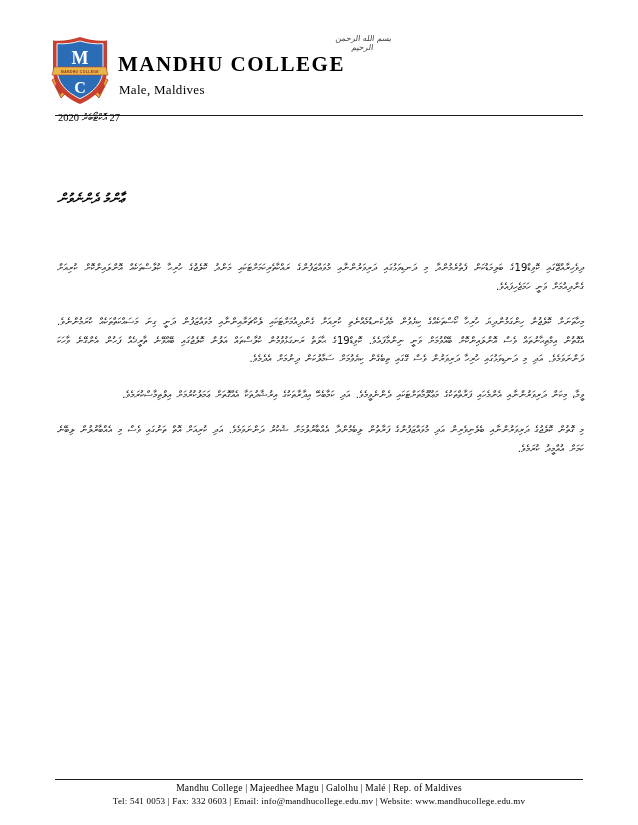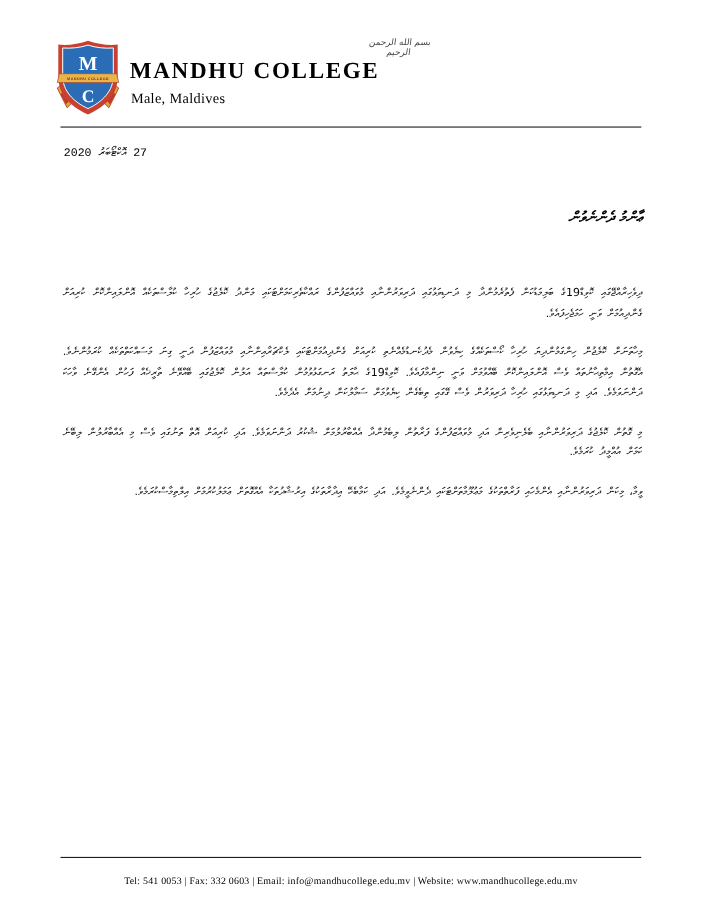--- a/index.html
+++ b/index.html
@@ -27,30 +27,30 @@
     position:absolute;left:328px;top:34px;width:70px;
     font-family:"DejaVu Sans", sans-serif;
     font-size:8px;color:#444;text-align:center;line-height:9px;
     transform:skewX(-8deg);
   }
   .rule-top{
     position:absolute;left:55px;top:115px;width:528px;
     border-top:1.6px solid #1c1c1c;
   }
   .date-line{
-    position:absolute;left:58px;top:134px;
+    position:absolute;left:58px;top:112px;
     direction:rtl;unicode-bidi:plaintext;
-    font-family:Liberation Mono, monospace;
+    font-family:Liberation Serif, serif;
     font-size:10.5px;color:#000;
   }
 
   
   .content{position:absolute;left:57px;top:190px;width:527px;}
   .doc-title{
-    text-align:right;
+    text-align:left;
     font-family:"DejaVu Sans", sans-serif;
     font-size:13.5px;font-weight:bold;font-style:italic;
     margin:0 0 52px 0;color:#000;
     direction:rtl;
   }
   .para{
     direction:rtl;
     text-align:justify;
     text-align-last:right;
     font-family:"DejaVu Sans", sans-serif;
@@ -103,20 +103,21 @@
   <div class="college-loc">Male, Maldives</div>
   <div class="bismillah">بسم الله الرحمن الرحيم</div>
 
   <div class="rule-top"></div>
   <div class="date-line">27 އޮކްޓޯބަރު 2020</div>
 
   <div class="content">
     <div class="doc-title">ޢާންމު ދެންނެވުން</div>
     <p class="para">ދިވެހިރާއްޖޭގައި ކޮވިޑް19ގެ ބަލިމަޑުކަން ފެތުރެމުންދާ މި ދަނޑިވަޅުގައި ދަރިވަރުންނާއި މުވައްޒަފުންގެ ރައްކާތެރިކަމަށްޓަކައި މަންދު ކޮލެޖުގެ ހުރިހާ ކުލާސްތަކެއް އޮންލައިންކޮށް ކުރިއަށް ގެންދިއުމަށް ވަނީ ހަމަޖެހިފައެވެ.</p>
     <p class="para">މިހާތަނަށް ކޮލެޖުން ހިންގަމުންދިޔަ ހުރިހާ ކޯސްތަކެއްގެ ކިޔެވުން މެދުކެނޑުމެއްނެތި ކުރިއަށް ގެންދިއުމަށްޓަކައި ލެކްޗަރާއިންނާއި މުވައްޒަފުން ދަނީ ގިނަ މަސައްކަތްތަކެއް ކުރަމުންނެވެ. އެގޮތުން އިމްތިޙާނުތައް ވެސް އޮންލައިންކޮށް ބޭއްވުމަށް ވަނީ ނިންމާފައެވެ. ކޮވިޑް19ގެ ޙާލަތު ރަނގަޅުވުމުން ކުލާސްތައް އަލުން ކޮލެޖުގައި ބޭއްވޭނެ ތާރީޚެއް ފަހުން އެންގޭނެ ވާހަކަ ދަންނަވަމެވެ. އަދި މި ދަނޑިވަޅުގައި ހުރިހާ ދަރިވަރުން ވެސް ގޭގައި ތިބެގެން ކިޔެވުމަށް ސަމާލުކަން ދިނުމަށް އެދެމެވެ.</p>
+    <p class="para">ވީމާ، މިކަން ދަރިވަރުންނާއި އެންމެހައި ފަރާތްތަކުގެ މަޢުލޫމާތަށްޓަކައި ދެންނެވީމެވެ. އަދި ކަމާބެހޭ އިދާރާތަކުގެ އިރުޝާދުތަކާ އެއްގޮތަށް ޢަމަލުކުރުމަށް އިލްތިމާސްކުރަމެވެ.</p>
     <p class="para">މި ގޮތުން ކޮލެޖުގެ ދަރިވަރުންނާއި ބެލެނިވެރިން އަދި މުވައްޒަފުންގެ ފަރާތުން ލިބެމުންދާ އެއްބާރުލުމަށް ޝުކުރު ދަންނަވަމެވެ. އަދި ކުރިއަށް އޮތް ތަނުގައި ވެސް މި އެއްބާރުލުން ލިބޭނެ ކަމަށް އުއްމީދު ކުރަމެވެ.</p>
-    <p class="para">ވީމާ، މިކަން ދަރިވަރުންނާއި އެންމެހައި ފަރާތްތަކުގެ މަޢުލޫމާތަށްޓަކައި ދެންނެވީމެވެ. އަދި ކަމާބެހޭ އިދާރާތަކުގެ އިރުޝާދުތަކާ އެއްގޮތަށް ޢަމަލުކުރުމަށް އިލްތިމާސްކުރަމެވެ.</p>
   </div>
 
   <div class="rule-bottom"></div>
+  <div class="footer-line1">Mandhu College | Majeedhee Magu | Galolhu | Malé | Rep. of Maldives</div>
   <div class="footer-line2">Tel: 541 0053 | Fax: 332 0603 | Email: info@mandhucollege.edu.mv | Website: www.mandhucollege.edu.mv</div>
 
 </div>
 
 </body></html>

